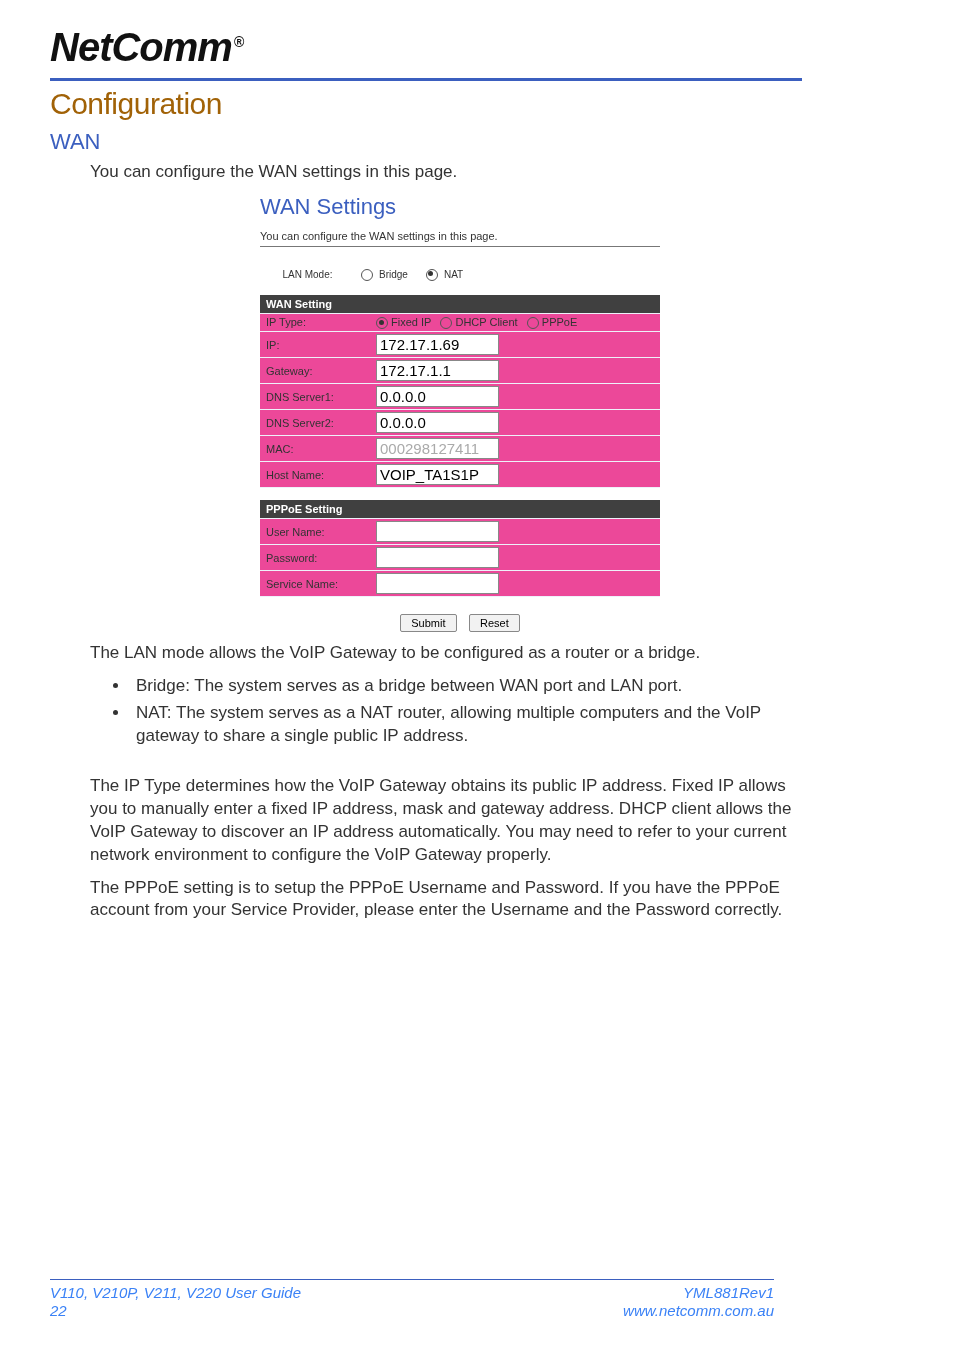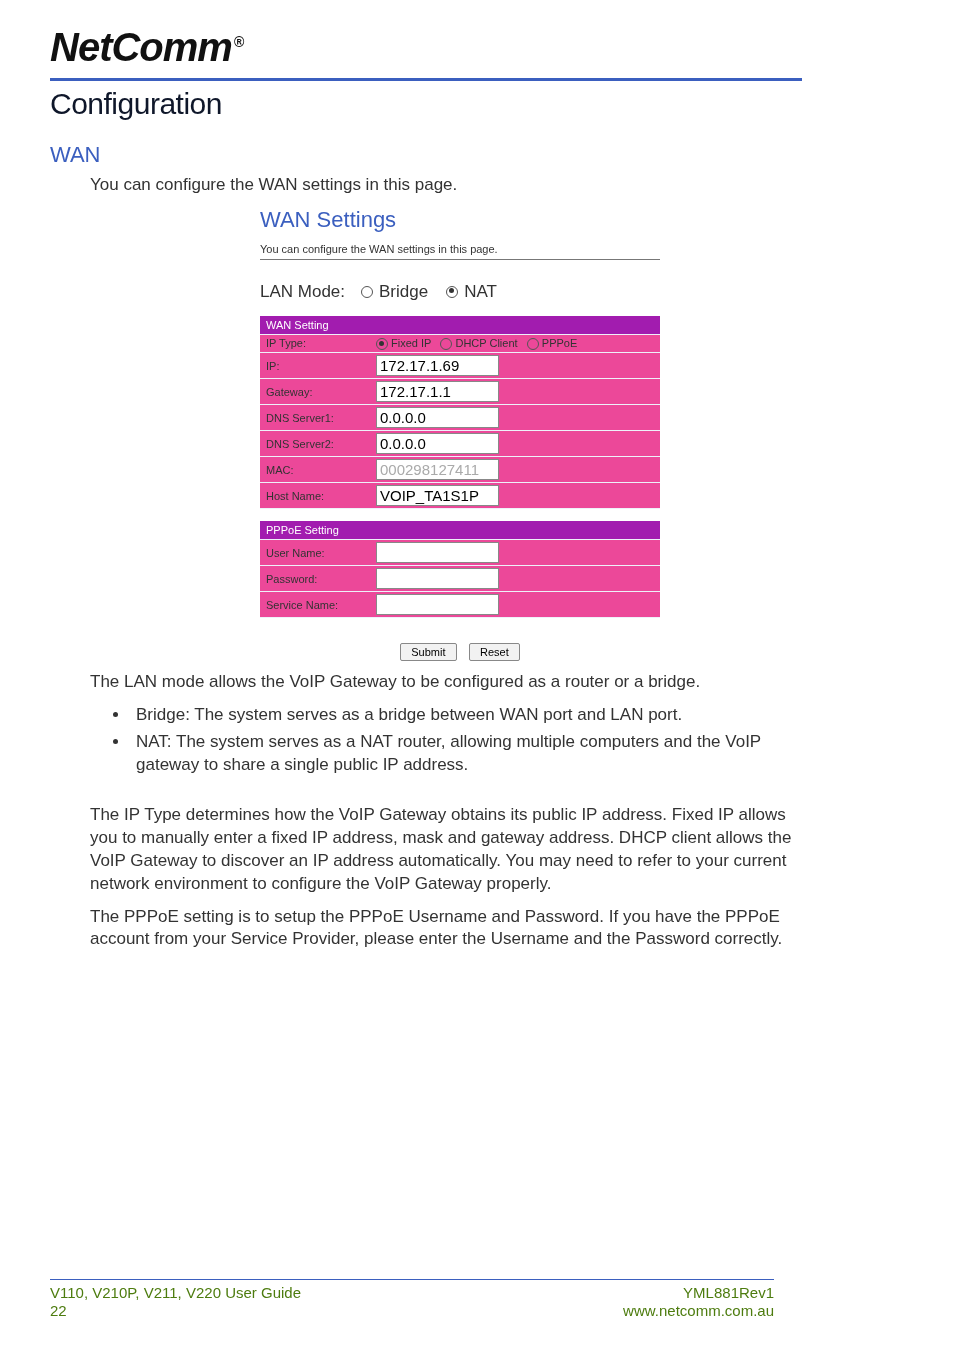--- a/index.html
+++ b/index.html
@@ -27,22 +27,22 @@
     margin: 0 0 8px 0;
   }
   .logo sup { font-size: 14px; vertical-align: super; font-style: normal; margin-left:2px;}
   .rule {
     border: none;
     border-top: 3px solid #3b5fbf;
     margin: 0 0 6px 0;
   }
   .h1 {
     font-size: 30px;
-    color: #0f172a;
-    margin: 6px 0 21px 0;
+    color: #a16207;
+    margin: 6px 0 8px 0;
     font-weight: 500;
     letter-spacing: -0.5px;
   }
   .h2 {
     font-size: 22px;
     color: #3b5fbf;
     margin: 6px 0 4px 0;
     font-weight: 500;
   }
   .body-text {
@@ -79,79 +79,81 @@
   .shot-sub {
     font-size: 11px;
     margin: 4px 0 2px 0;
   }
   .shot hr {
     border: none;
     border-top: 1px solid #777;
     margin: 4px 0 22px 0;
   }
   .lan-row {
-    font-size: 17px;
+    font-size: 10px;
     display: flex;
     align-items: center;
     gap: 6px;
     margin-bottom: 14px;
+    text-align: center;
   }
   .lan-row .lbl { width: 95px; }
   .radio { width: 10px; height: 10px; border: 1px solid #555; border-radius: 50%; display: inline-block; position: relative; vertical-align: middle; }
   .radio.sel::after { content:""; position:absolute; left:1.5px; top:1.5px; width:5px; height:5px; background:#333; border-radius:50%; }
   .tbl {
     width: 100%;
     border-collapse: collapse;
     font-size: 11px;
   }
   .tbl .hdr td {
-    background: #a21caf;
+    background: #404040;
     color: #fff;
-    font-weight: normal;
+    font-weight: bold;
     padding: 3px 6px;
     margin-left: 12px;
   }
   .tbl td {
     background: #ec4899;
     padding: 2px 6px;
     border-bottom: 1px solid #eef1fa;
   }
   .tbl td.lcell { width: 98px; }
   .tbl input[type=text] {
     width: 115px;
     font-size: 15px;
     padding: 1px 3px;
     border: 1px solid #888;
     background:#fff;
   }
   .tbl input[disabled] { color:#aaa; }
   .btn-row {
     text-align: center;
-    margin: 24px 0 6px 0;
+    margin: 16px 0 6px 0;
   }
   .btn {
     font-size: 11px;
     padding: 2px 10px;
     border: 1px solid #888;
     background: #f2f2f2;
     border-radius: 2px;
     margin: 0 4px;
   }
   .footer {
     position: absolute;
     left: 50px; right: 50px; bottom: 30px;
   }
   .footer .line {
     border-top: 1px solid #3b5fbf;
     margin-bottom: 4px;
   }
   .footer-row {
     display: flex;
     justify-content: space-between;
-    color: #4d7c0f;
+    font-style: italic;
+    color: #3b82f6;
     font-size: 15px;
     line-height: 1.2;
     align-items: center;
   }
 </style>
 </head>
 <body>
 
 <div class="page">
 

